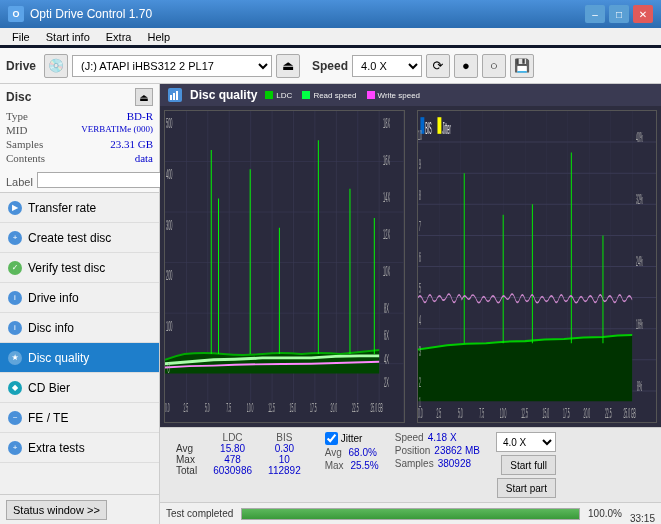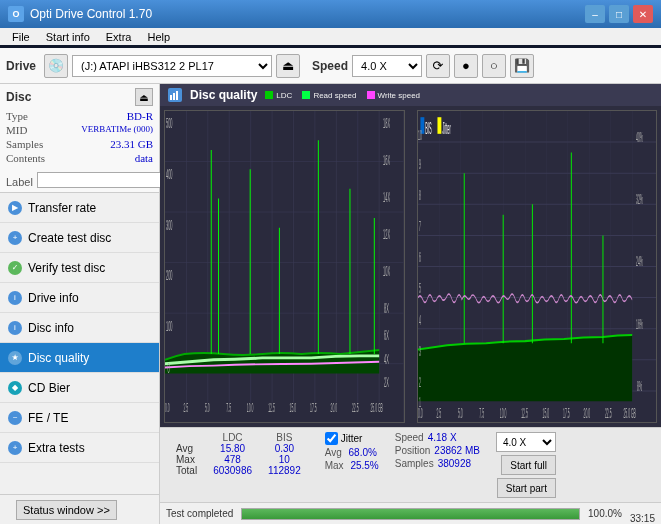--- a/index.html
+++ b/index.html
@@ -159,21 +159,21 @@
     }
     .nav-item-icon.blue { background: #4a90d9; color: white; }
     .nav-item-icon.green { background: #5cb85c; color: white; }
     .nav-item-icon.cyan { background: #17a2b8; color: white; }
     .nav-item-icon.white-on-active { background: rgba(255,255,255,0.3); color: white; }
 
     
     .status-bar {
       height: 30px;
       display: flex; align-items: center;
-      padding: 0 16px;
+      padding: 0 6px;
       border-top: 1px solid #ccc;
       gap: 4px;
     }
     .status-btn {
       background: #e0e0e0; border: 1px solid #aaa;
       height: 20px; padding: 0 6px; font-size: 11px; cursor: pointer;
     }
 
     
     .content-area {

